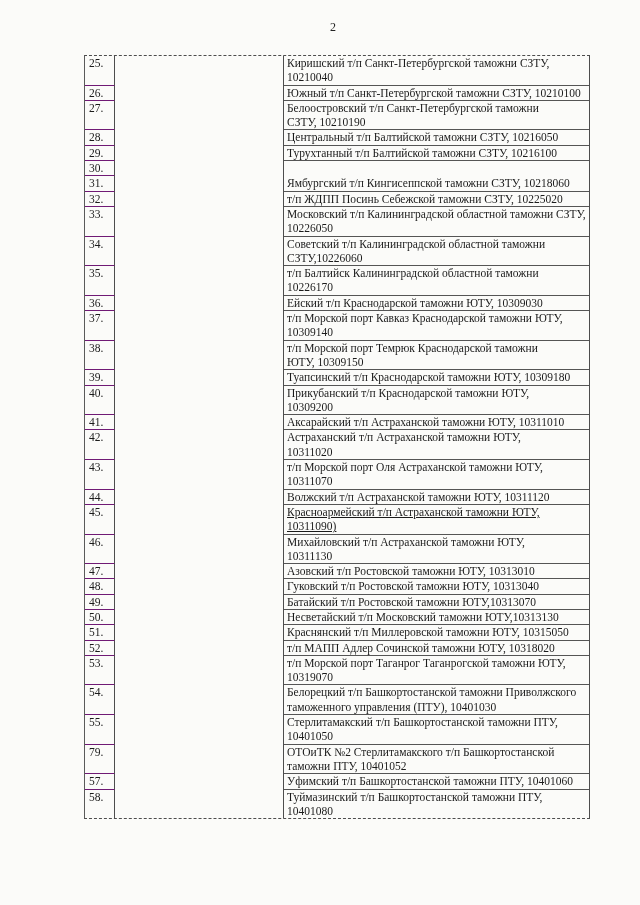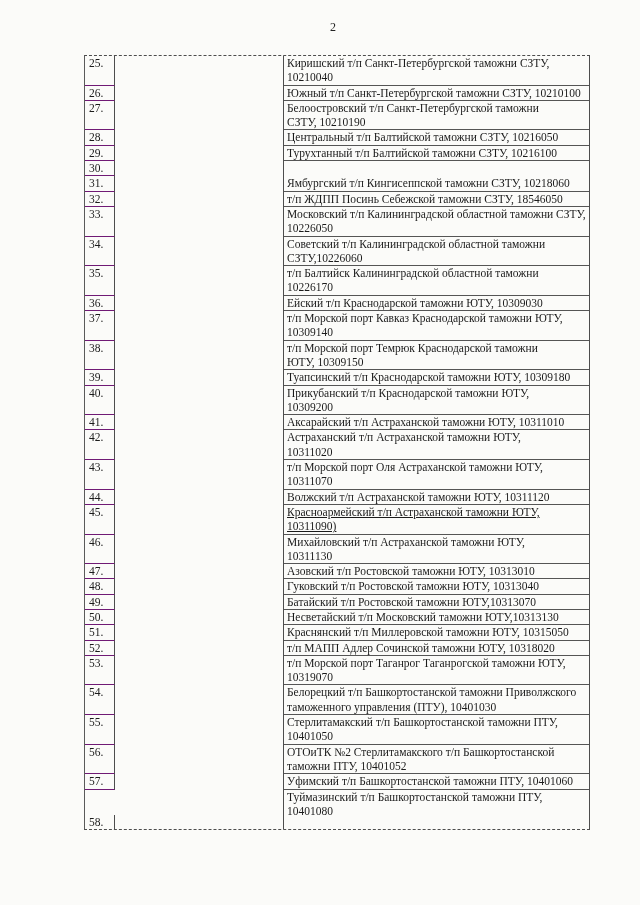--- a/index.html
+++ b/index.html
@@ -75,21 +75,21 @@
 
   <div class="cell num" style="grid-row: 5;">29.</div>
   <div class="cell desc" style="grid-row: 5;">Турухтанный т/п Балтийской таможни СЗТУ, 10216100</div>
 
   <div class="cell num" style="grid-row: 6;">30.</div>
 
   <div class="cell num" style="grid-row: 7;">31.</div>
   <div class="cell desc" style="grid-row: 7;">Ямбургский т/п Кингисеппской таможни СЗТУ, 10218060</div>
 
   <div class="cell num" style="grid-row: 8;">32.</div>
-  <div class="cell desc" style="grid-row: 8;">т/п ЖДПП Посинь Себежской таможни СЗТУ, 18546050</div>
+  <div class="cell desc" style="grid-row: 8;">т/п ЖДПП Посинь Себежской таможни СЗТУ, 10225020</div>
 
   <div class="cell num" style="grid-row: 9;">33.</div>
   <div class="cell desc" style="grid-row: 9;">Московский т/п Калининградской областной таможни СЗТУ,
 10226050</div>
 
   <div class="cell num" style="grid-row: 10;">34.</div>
   <div class="cell desc" style="grid-row: 10;">Советский т/п Калининградской областной таможни
 СЗТУ,10226060</div>
 
   <div class="cell num" style="grid-row: 11;">35.</div>
@@ -159,23 +159,23 @@
 10319070</div>
 
   <div class="cell num" style="grid-row: 30;">54.</div>
   <div class="cell desc" style="grid-row: 30;">Белорецкий т/п Башкортостанской таможни Приволжского
 таможенного управления (ПТУ), 10401030</div>
 
   <div class="cell num" style="grid-row: 31;">55.</div>
   <div class="cell desc" style="grid-row: 31;">Стерлитамакский т/п Башкортостанской таможни ПТУ,
 10401050</div>
 
-  <div class="cell num" style="grid-row: 32;">56.</div>
+  <div class="cell num" style="grid-row: 32;">79.</div>
   <div class="cell desc" style="grid-row: 32;">ОТОиТК №2 Стерлитамакского т/п Башкортостанской
 таможни ПТУ, 10401052</div>
 
   <div class="cell num" style="grid-row: 33;">57.</div>
   <div class="cell desc" style="grid-row: 33;">Уфимский т/п Башкортостанской таможни ПТУ, 10401060</div>
 
-  <div class="cell num last" style="grid-row: 34; margin-top: 25px;">58.</div>
+  <div class="cell num last" style="grid-row: 34;">58.</div>
   <div class="cell desc last" style="grid-row: 34;">Туймазинский т/п Башкортостанской таможни ПТУ,
 10401080</div>
 </div>
 
 </body></html>

